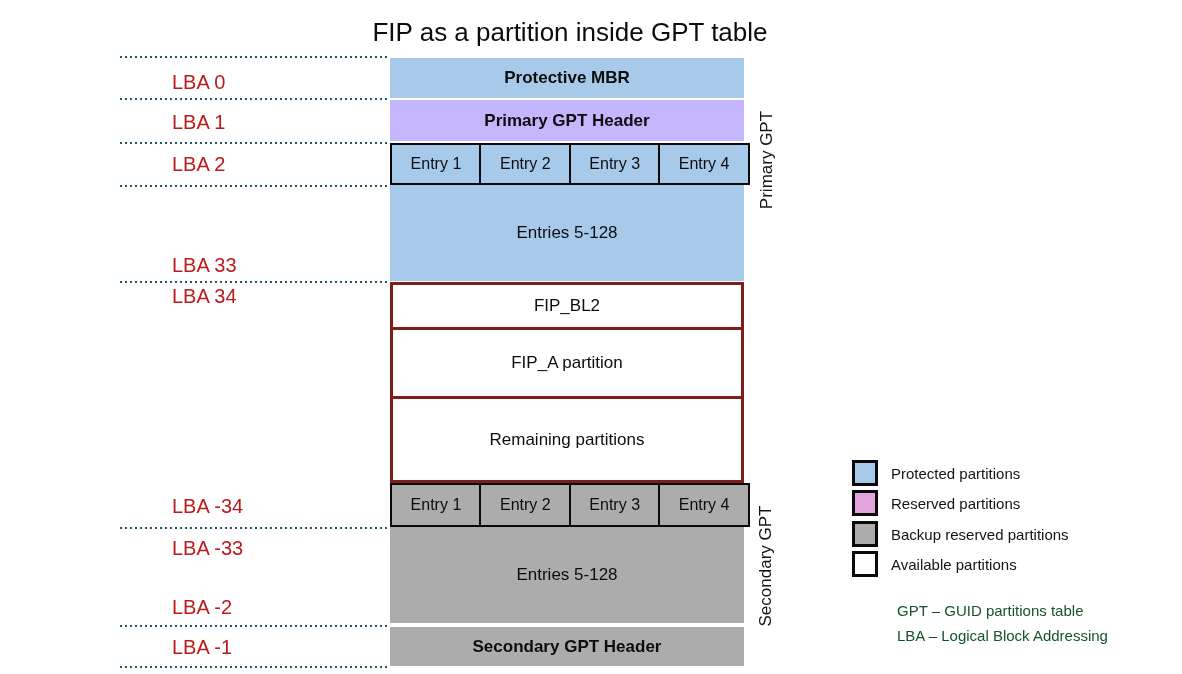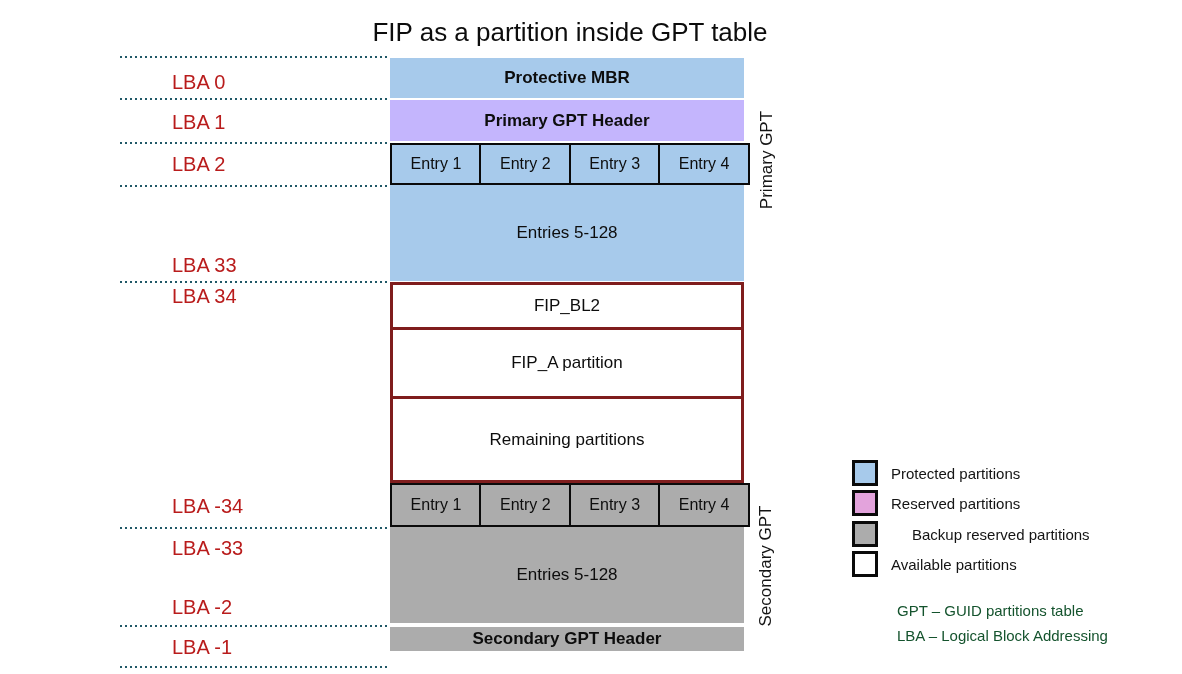--- a/index.html
+++ b/index.html
@@ -103,35 +103,35 @@
 
   <div class="entry-row" style="top:483px;height:44px;">
     <div class="entry-cell gray" style="background-color: rgb(172, 172, 172);">Entry 1</div>
     <div class="entry-cell gray" style="background-color: rgb(172, 172, 172);">Entry 2</div>
     <div class="entry-cell gray" style="background-color: rgb(172, 172, 172);">Entry 3</div>
     <div class="entry-cell gray" style="background-color: rgb(172, 172, 172);">Entry 4</div>
   </div>
 
   <div class="block gray" style="top: 527px; height: 96px; background-color: rgb(172, 172, 172);">Entries 5-128</div>
 
-  <div class="block gray bold" style="top: 627px; height: 24px; background-color: rgb(172, 172, 172);">Secondary GPT Header</div>
+  <div class="block gray bold" style="top: 627px; height: 39px; background-color: rgb(172, 172, 172);">Secondary GPT Header</div>
 
   <div class="side-label" style="left:702px;top:150px;width:130px;">Primary GPT</div>
 
   <div class="side-label" style="left:678px;top:556px;width:176px;">Secondary GPT</div>
 
   <div class="legend-item" style="top:460px;">
     <div class="swatch" style="background-color: rgb(167, 202, 235);"></div>
     <div class="legend-label">Protected partitions</div>
   </div>
   <div class="legend-item" style="top:490px;">
     <div class="swatch" style="background-color: rgb(227, 163, 220);"></div>
     <div class="legend-label">Reserved partitions</div>
   </div>
-  <div class="legend-item" style="top:521px;gap:21px;">
+  <div class="legend-item" style="top:521px;">
     <div class="swatch" style="background-color: rgb(172, 172, 172);"></div>
     <div class="legend-label">Backup reserved partitions</div>
   </div>
   <div class="legend-item" style="top:551px;">
     <div class="swatch" style="background-color: rgb(255, 255, 255);"></div>
     <div class="legend-label">Available partitions</div>
   </div>
 
   <div class="definition" style="top:602px;">GPT – GUID partitions table</div>
   <div class="definition" style="top:627px;">LBA – Logical Block Addressing</div>

